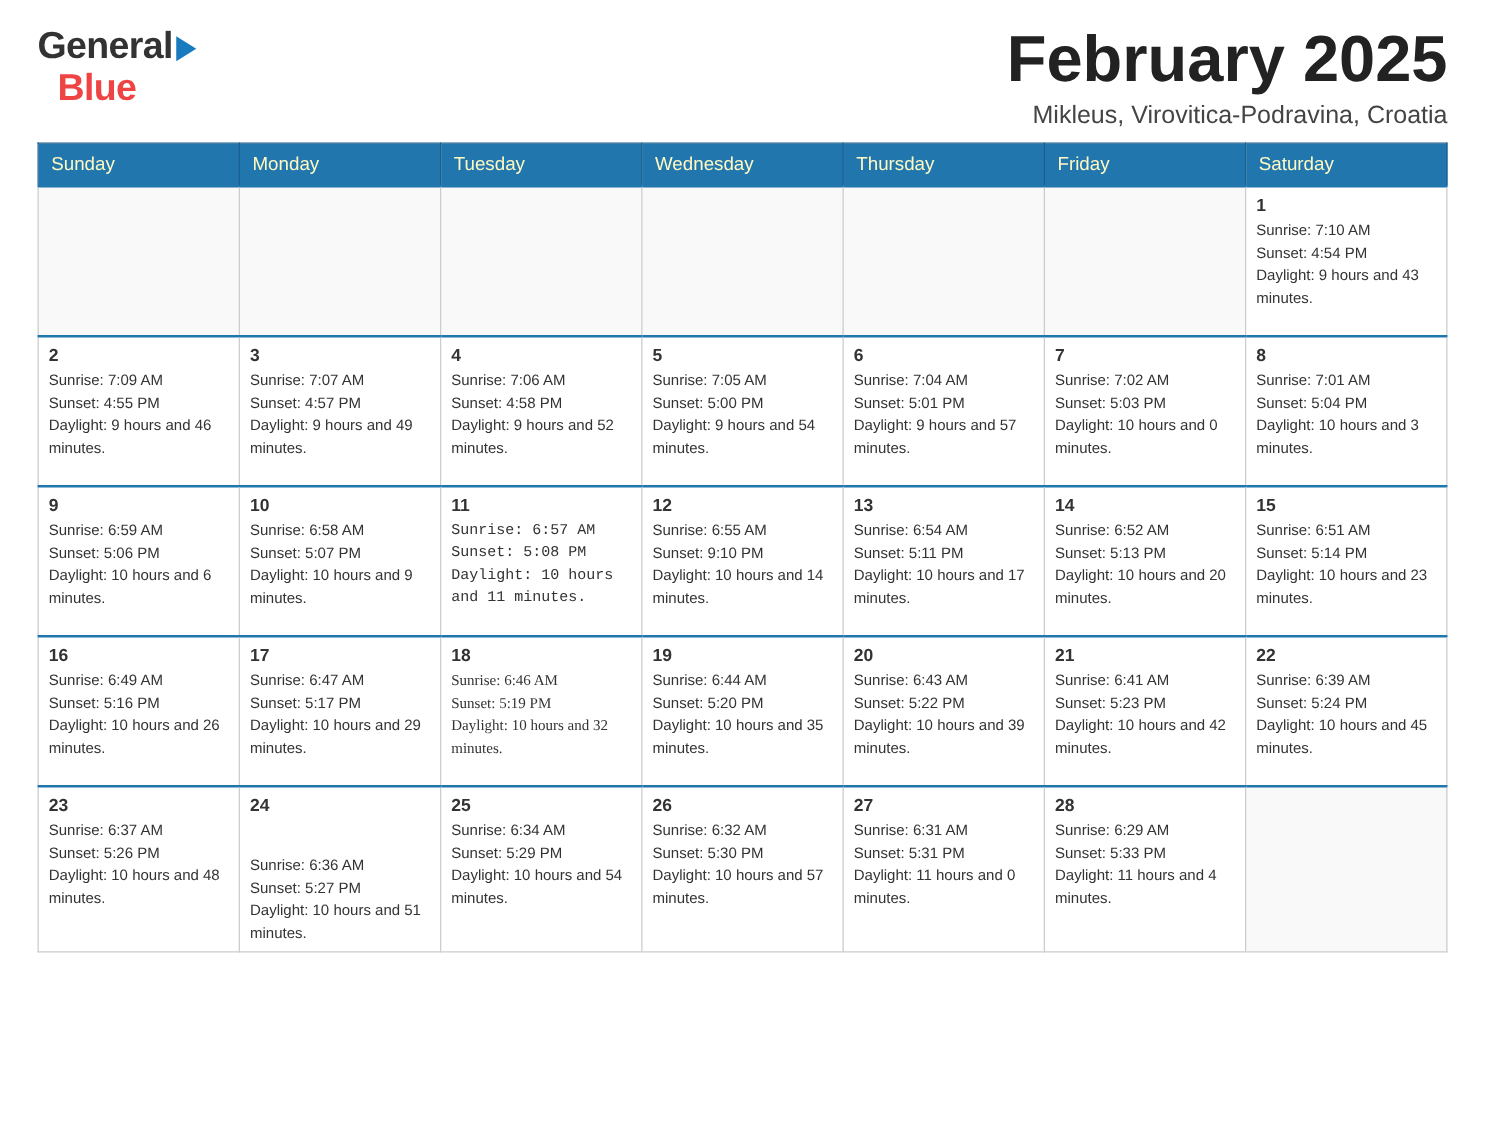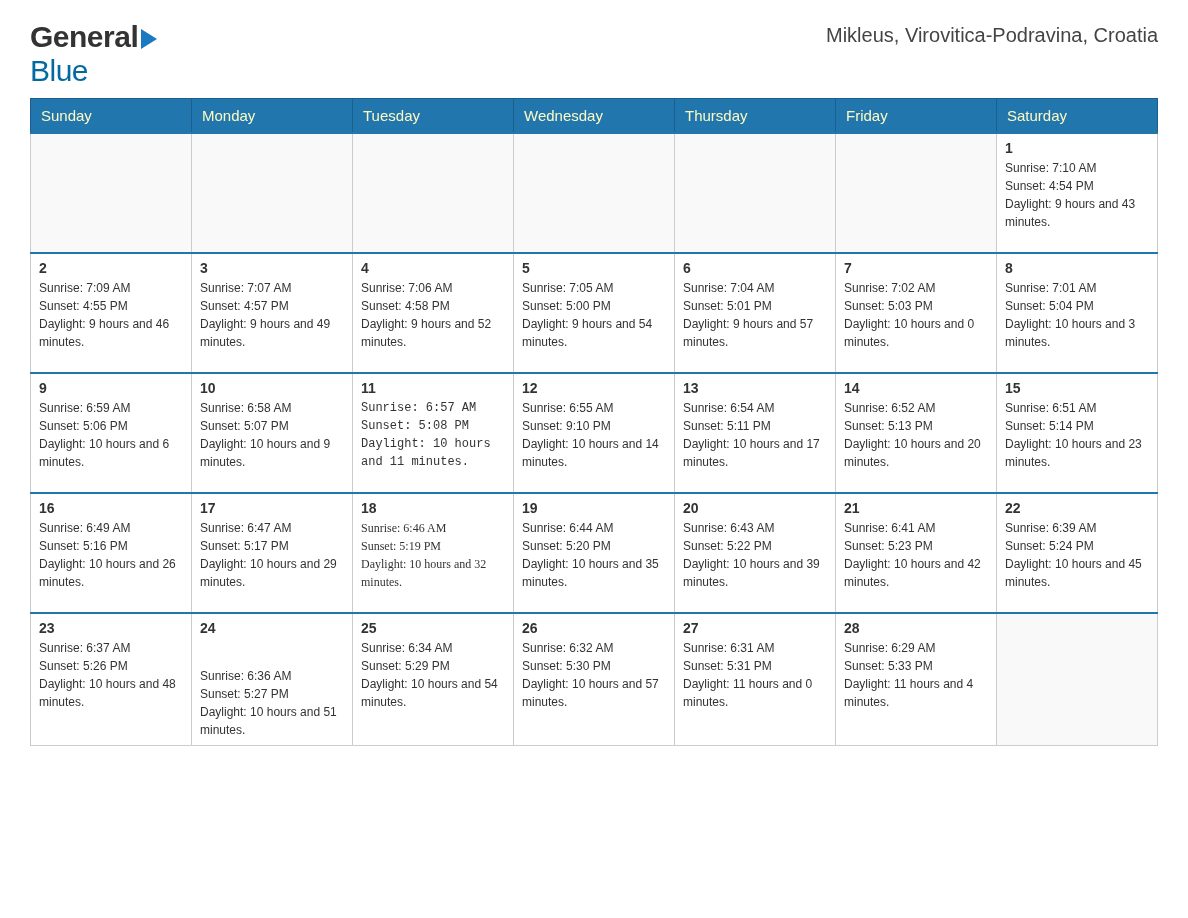--- a/index.html
+++ b/index.html
@@ -92,37 +92,39 @@
       width: 0;
       height: 0;
       border-top: 10px solid transparent;
       border-bottom: 10px solid transparent;
       border-left: 16px solid #1a7abf;
       margin-left: 3px;
       margin-top: 4px;
     }
     .blue-text {
       font-size: 30px;
-      font-weight: normal;
-      color: #0369a1;
+      font-weight: bold;
+      color: #ef4444;
       letter-spacing: -0.5px;
+      margin-left: 16px;
     }
   </style>
 </head>
 <body>
 
 <div class="header">
   <div class="logo-wrapper">
     <div class="logo-top-row">
       <span class="general-text">General</span>
       <span class="blue-arrow"></span>
     </div>
     <span class="blue-text">Blue</span>
   </div>
   <div class="title-block">
+    <div class="month-title">February 2025</div>
     <div class="location">Mikleus, Virovitica-Podravina, Croatia</div>
   </div>
 </div>
 
 <table class="calendar">
   <thead>
     <tr>
     <th>Sunday</th>
         <th>Monday</th>
         <th>Tuesday</th>

